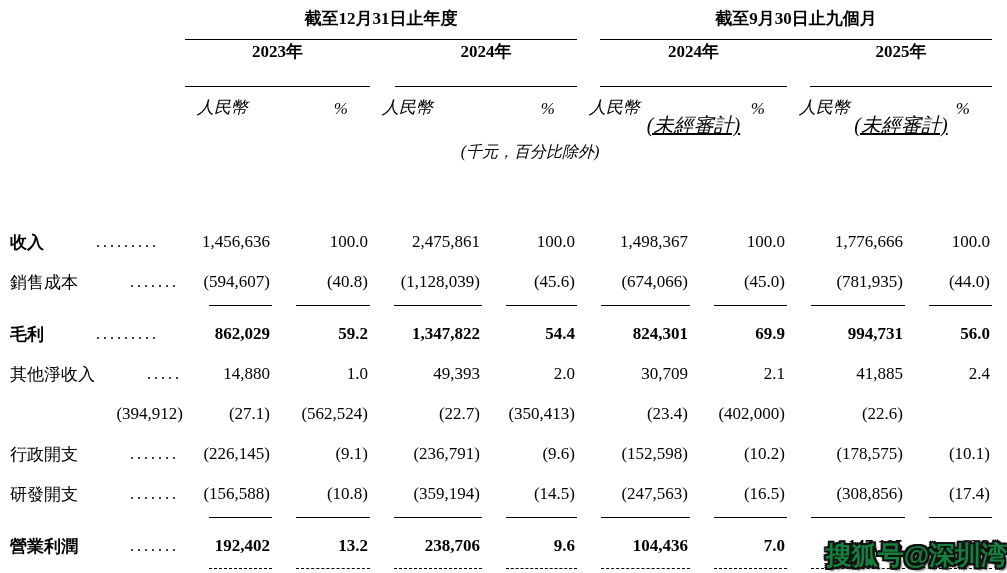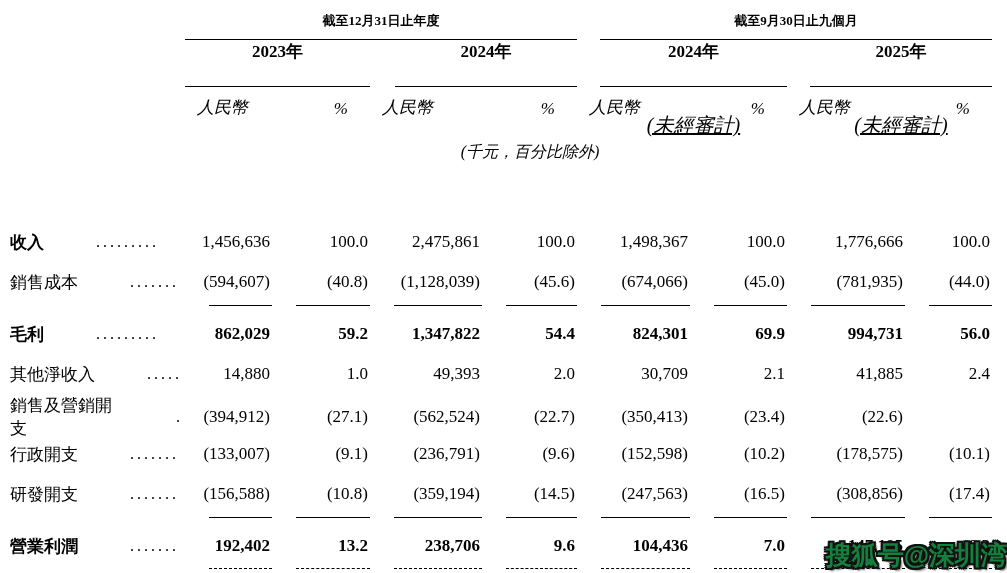--- a/index.html
+++ b/index.html
@@ -12,21 +12,21 @@
 
   .grid {
     display:grid;
     grid-template-columns:185px 87px 98px 112px 95px 113px 97px 118px 87px;
   }
 
   
   .hdr-groups { height:34px; }
   .hg {
     display:flex; align-items:flex-end; justify-content:center;
-    font-weight:bold; font-size:13px; padding-bottom:9px;
+    font-weight:bold; font-size:17px; padding-bottom:9px;
     border-bottom:1.5px solid #000;
   }
   .hg1 { grid-column:2/6; }
   .hg2 { grid-column:6/10; margin-left:23px; }
 
   
   .hdr-years { height:42px; }
   .hy {
     display:flex; align-items:flex-end; justify-content:center;
     font-weight:bold; font-size:17px; padding-bottom:23px;
@@ -195,39 +195,36 @@
     <div class="cell c2">1.0</div>
     <div class="cell c3">49,393</div>
     <div class="cell c4">2.0</div>
     <div class="cell c5">30,709</div>
     <div class="cell c6">2.1</div>
     <div class="cell c7">41,885</div>
     <div class="cell c8">2.4</div>
   </div>
 
   <div class="grid row">
-    <div class="cell label">
-      <span class="lbl">銷售及營銷開支</span>
-      <span class="dots">.</span>
-    </div>
     <div class="cell c1">(394,912)</div>
     <div class="cell c2">(27.1)</div>
     <div class="cell c3">(562,524)</div>
     <div class="cell c4">(22.7)</div>
     <div class="cell c5">(350,413)</div>
     <div class="cell c6">(23.4)</div>
+    <div class="cell c7">(402,000)</div>
     <div class="cell c8">(22.6)</div>
   </div>
 
   <div class="grid row">
     <div class="cell label">
       <span class="lbl">行政開支</span>
       <span class="dots">.......</span>
     </div>
-    <div class="cell c1">(133,007)</div>
+    <div class="cell c1">(226,145)</div>
     <div class="cell c2">(9.1)</div>
     <div class="cell c3">(236,791)</div>
     <div class="cell c4">(9.6)</div>
     <div class="cell c5">(152,598)</div>
     <div class="cell c6">(10.2)</div>
     <div class="cell c7">(178,575)</div>
     <div class="cell c8">(10.1)</div>
   </div>
 
   <div class="grid row rule-single">

